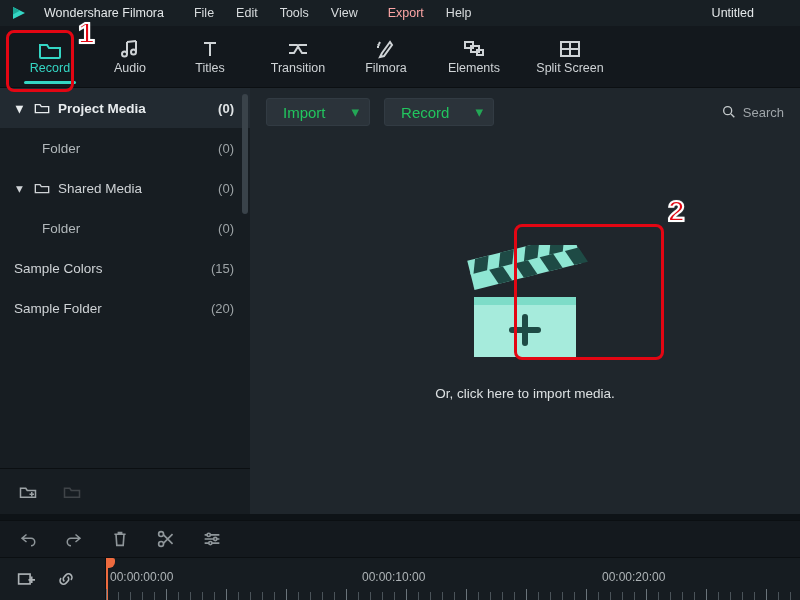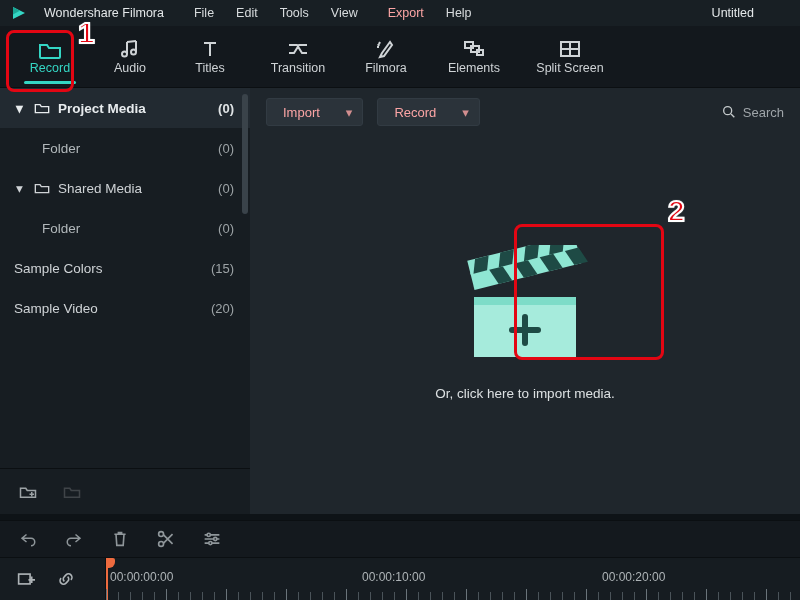--- a/index.html
+++ b/index.html
@@ -39,21 +39,21 @@
   .sb-footer { height:46px; border-top:1px solid #0b0f12; display:flex; align-items:center; gap:24px; padding:0 18px; }
   .sb-scrollbar { position:absolute; right:244px; top:0; width:6px; height:160px; }
   .sb-scrollbar-thumb { position:absolute; right:0; top:4px; width:6px; height:120px; background:#3a434a; border-radius:3px; }
   .sidebar-inner { position:relative; width:250px; }
   .sidebar-inner .sb-scrollbar { position:absolute; right:2px; top:2px; }
   
   .collapse-handle { position:absolute; left:248px; top:calc(50% - 60px); width:14px; height:26px; display:flex; align-items:center; justify-content:center; color:#e8ecee; cursor:pointer; }
   
   .main { flex:1; background:#1f262c; display:flex; flex-direction:column; position:relative; }
   .main-toolbar { height:48px; display:flex; align-items:center; gap:14px; padding:0 16px; }
-  .dropdown { height:28px; background:#2b333a; border-radius:3px; display:flex; align-items:center; padding:0 10px 0 16px; color:#fca5a5; font-size:13px; gap:26px; cursor:pointer; border:1px solid #323b43; }
+  .dropdown { height:28px; background:#2b333a; border-radius:3px; display:flex; align-items:center; padding:0 10px 0 16px; color:#22c55e; font-size:15px; gap:26px; cursor:pointer; border:1px solid #323b43; }
   .dropdown .chev { opacity:.8; }
   .search-wrap { margin-left:auto; display:flex; align-items:center; gap:6px; color:#9fa5a9; font-size:13px; }
   .search-wrap svg { display:block; }
   .drop-zone { flex:1; display:flex; flex-direction:column; align-items:center; justify-content:center; gap:16px; }
   .drop-text { text-align:center; color:#dce0e2; font-size:13.5px; line-height:1.6; }
   
   .thin-bar { height:6px; background:#0e1317; }
   .tools-row { height:38px; background:#14191e; display:flex; align-items:center; gap:26px; padding:0 18px; border-top:1px solid #0b0f12; border-bottom:1px solid #0b0f12; }
   .tool-btn { width:20px; height:20px; display:flex; align-items:center; justify-content:center; color:#8f969a; cursor:pointer; }
   
@@ -179,21 +179,21 @@
           </div>
           <div class="sb-row child">
             <span>Folder</span>
             <span class="sb-count">(0)</span>
           </div>
           <div class="sb-row top">
             <span>Sample Colors</span>
             <span class="sb-count">(15)</span>
           </div>
           <div class="sb-row top">
-            <span>Sample Video</span>
+            <span>Sample Folder</span>
             <span class="sb-count">(20)</span>
           </div>
         </div>
         <div class="sb-scrollbar">
           <div class="sb-scrollbar-thumb"></div>
         </div>
       </div>
       <div style="flex:1"></div>
       <div class="sb-footer">
         <span class="tool-btn">

